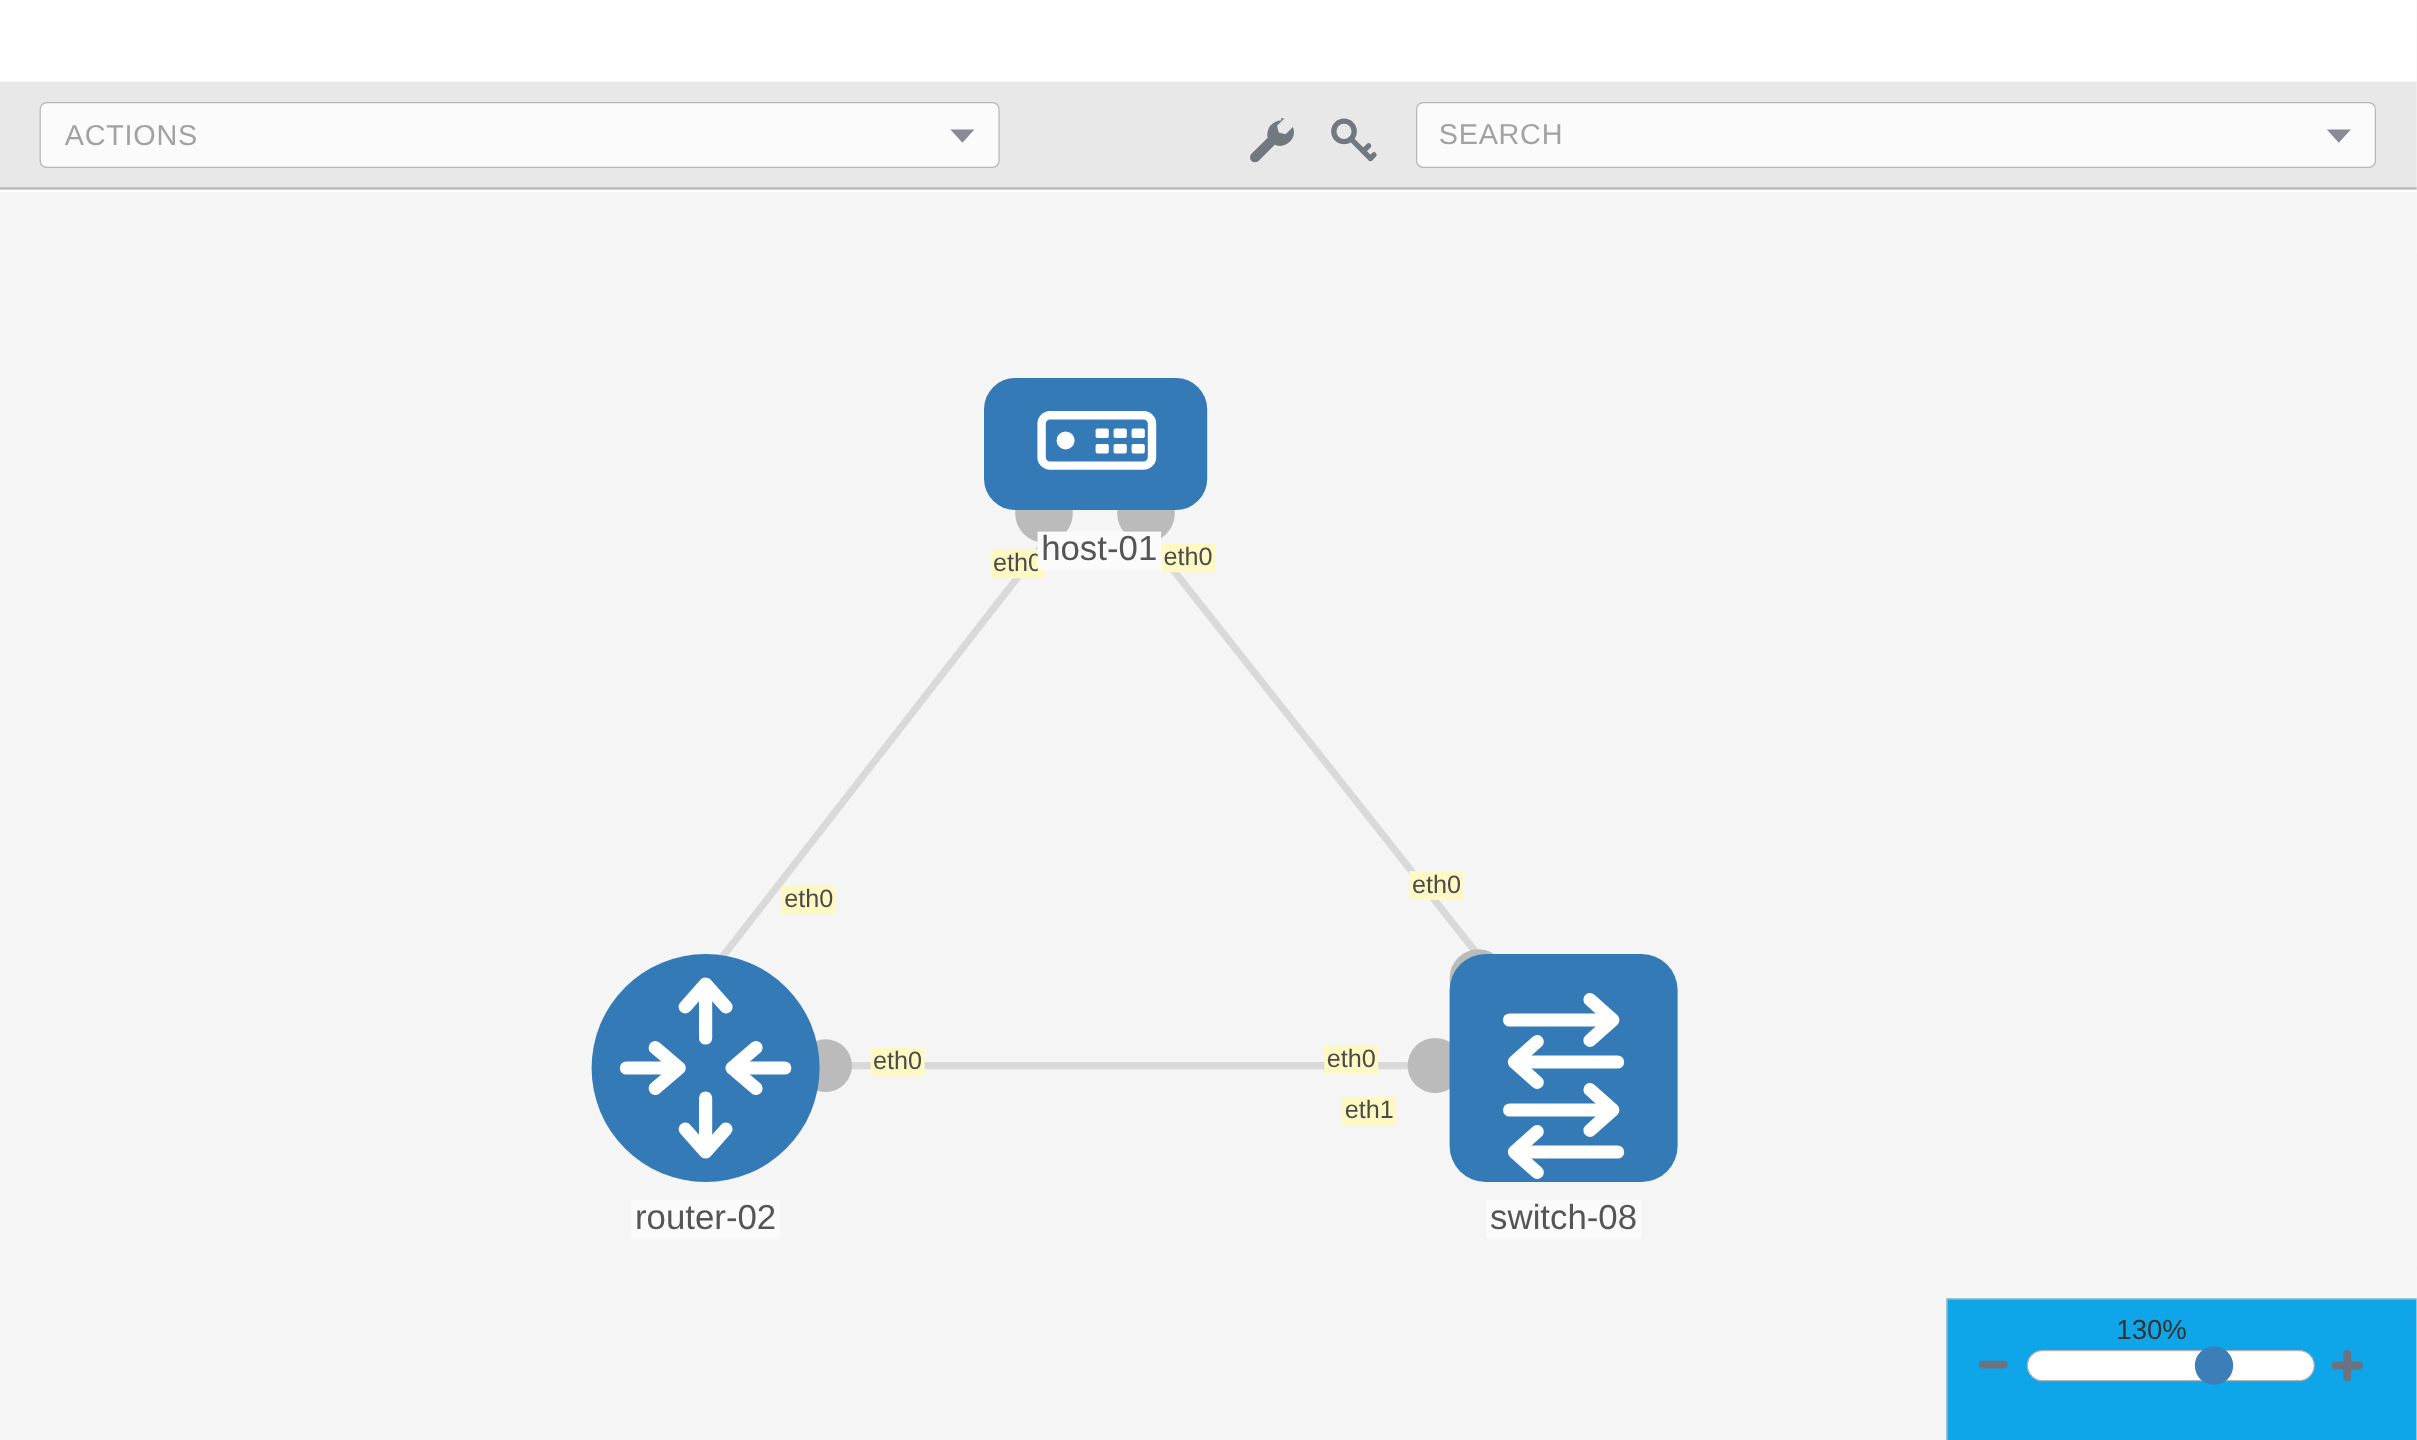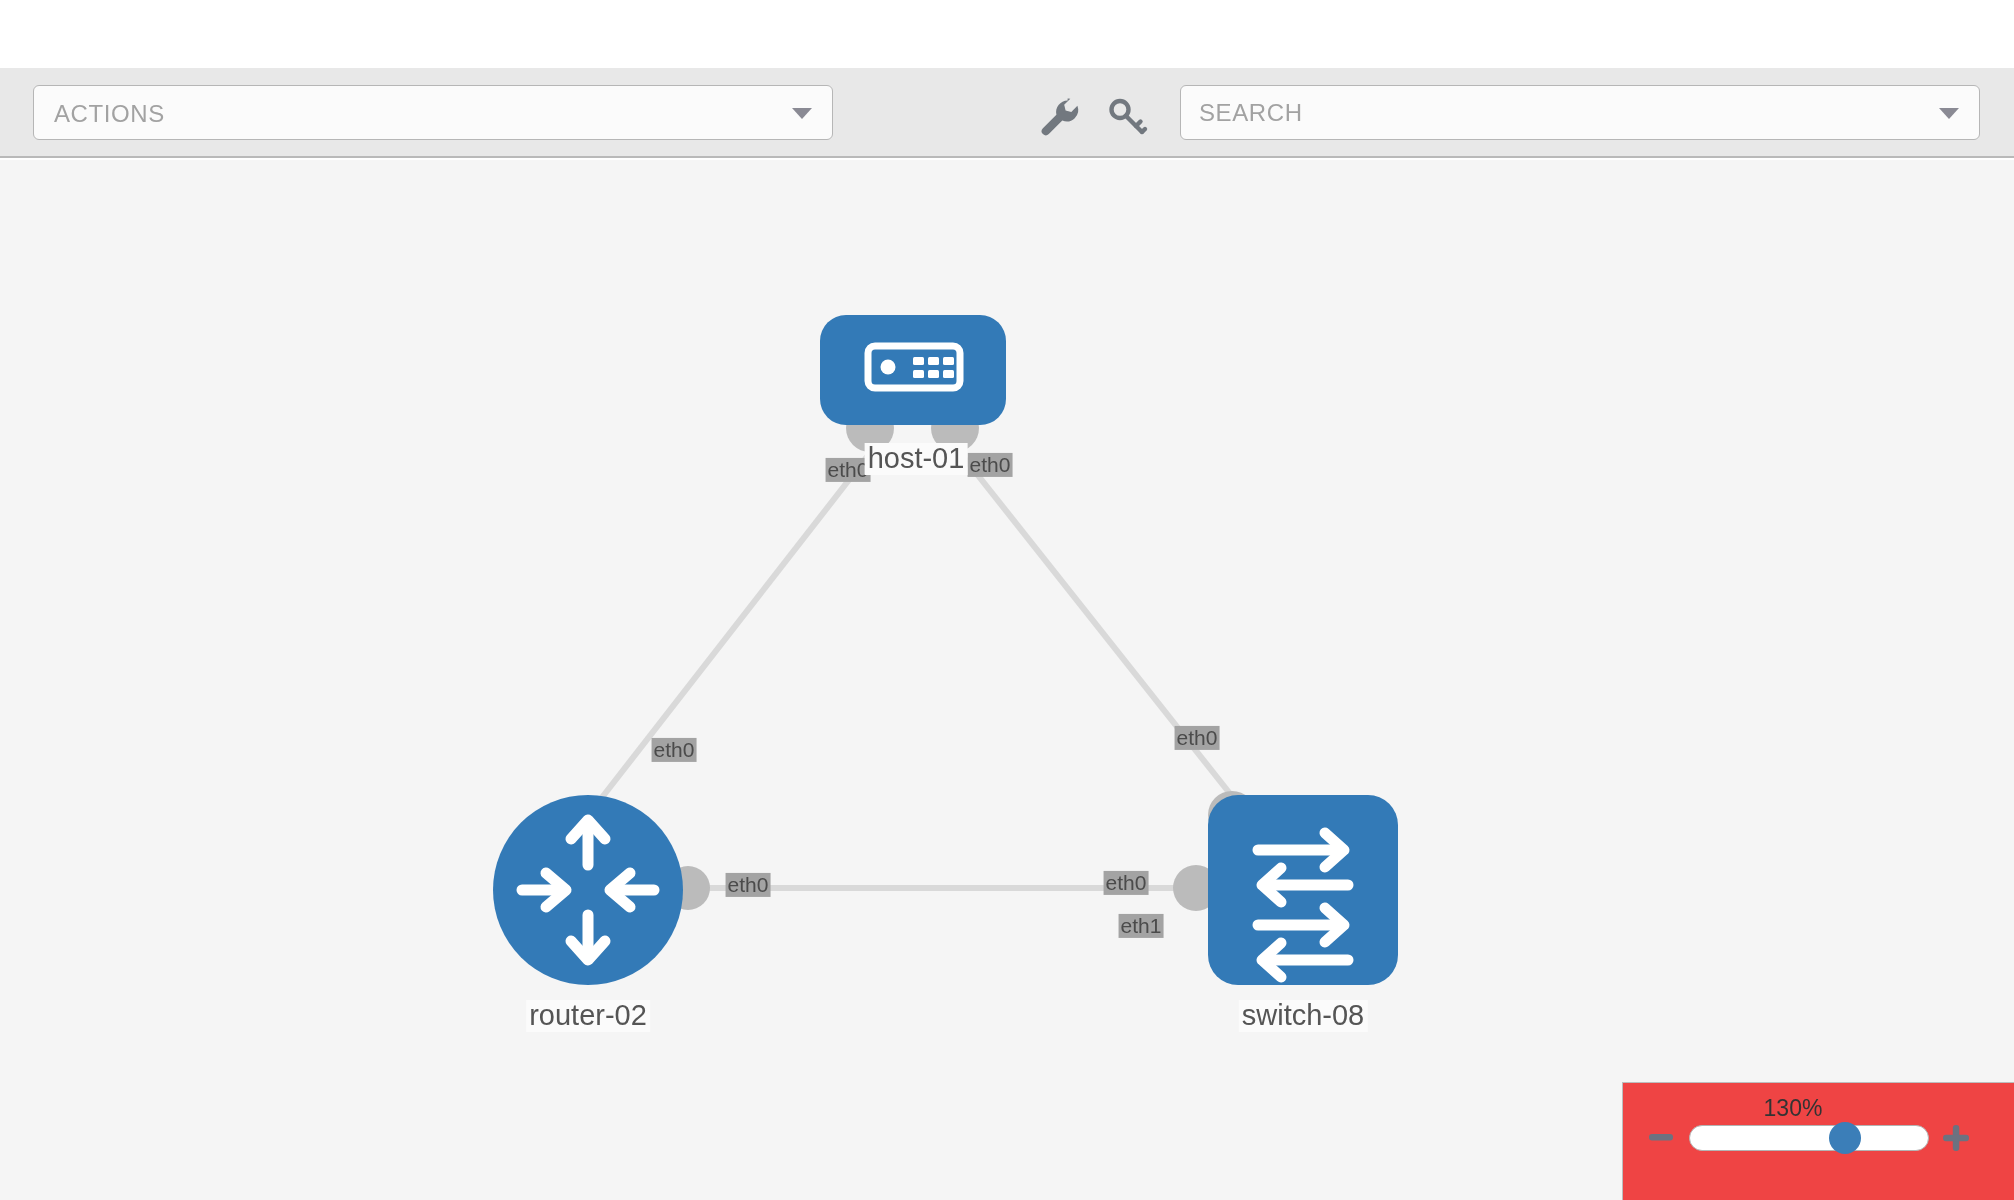--- a/index.html
+++ b/index.html
@@ -78,29 +78,29 @@
   .topology-svg { position: absolute; left: 0; top: 0; width: 2014px; height: 1040px; }
 
   
   .node-label {
     position: absolute; transform: translate(-50%, 0);
     font-size: 29px; color: #555555; background: #fbfbfb;
     padding: 0 3px; white-space: nowrap; line-height: 1.1;
   }
   .iface-label {
     position: absolute; transform: translate(-50%, -50%);
-    font-size: 21px; color: #4b4b4b; background: #a3a3a3;
+    font-size: 21px; color: #4b4b4b; background: #fef9c3;
     padding: 0 2px; white-space: nowrap; line-height: 1.15;
   }
 
   
   .zoom-panel {
     position: absolute; left: 1622px; top: 1082px;
     width: 392px; height: 118px;
-    background: #ef4444; border: 1px solid #bdbdbd; border-right: none;
+    background: #0ea5e9; border: 1px solid #bdbdbd; border-right: none;
     border-bottom: none;
   }
   .zoom-value {
     position: absolute; left: 0; top: 12px; width: 340px;
     text-align: center; font-size: 23px; color: #333;
   }
   .zoom-minus, .zoom-plus {
     position: absolute; top: 40px; cursor: pointer; color: #6c7280;
   }
   .zoom-minus { left: 24px; width: 28px; height: 28px; }

